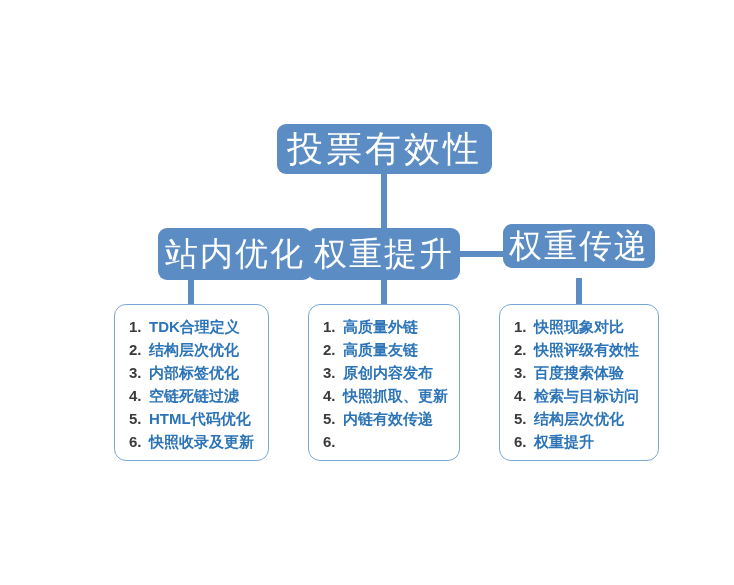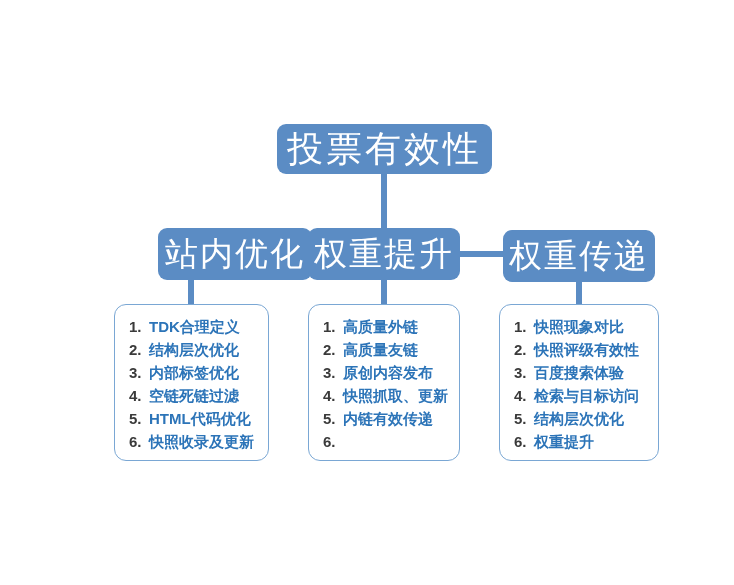--- a/index.html
+++ b/index.html
@@ -99,21 +99,21 @@
   </div>
 
   <div class="node branch" style="left:114px; top:228px; width:154px; height:52px;margin-left:44px;">
     <span>站内优化</span>
   </div>
 
   <div class="node branch" style="left:308px; top:228px; width:152px; height:52px;">
     <span>权重提升</span>
   </div>
 
-  <div class="node branch" style="left:503px; top:230px; width:152px; height:52px;text-align:right;">
+  <div class="node branch" style="left:503px; top:224px; width:152px; height:44px;text-align:right;">
     <span>权重传递</span>
   </div>
 
   <div class="card" style="left:114px; top:304px; width:155px; height:157px;">
     <ol>
       <li>
         <span class="num">1.</span>
         <span class="txt">TDK合理定义</span>
       </li>
       <li>

